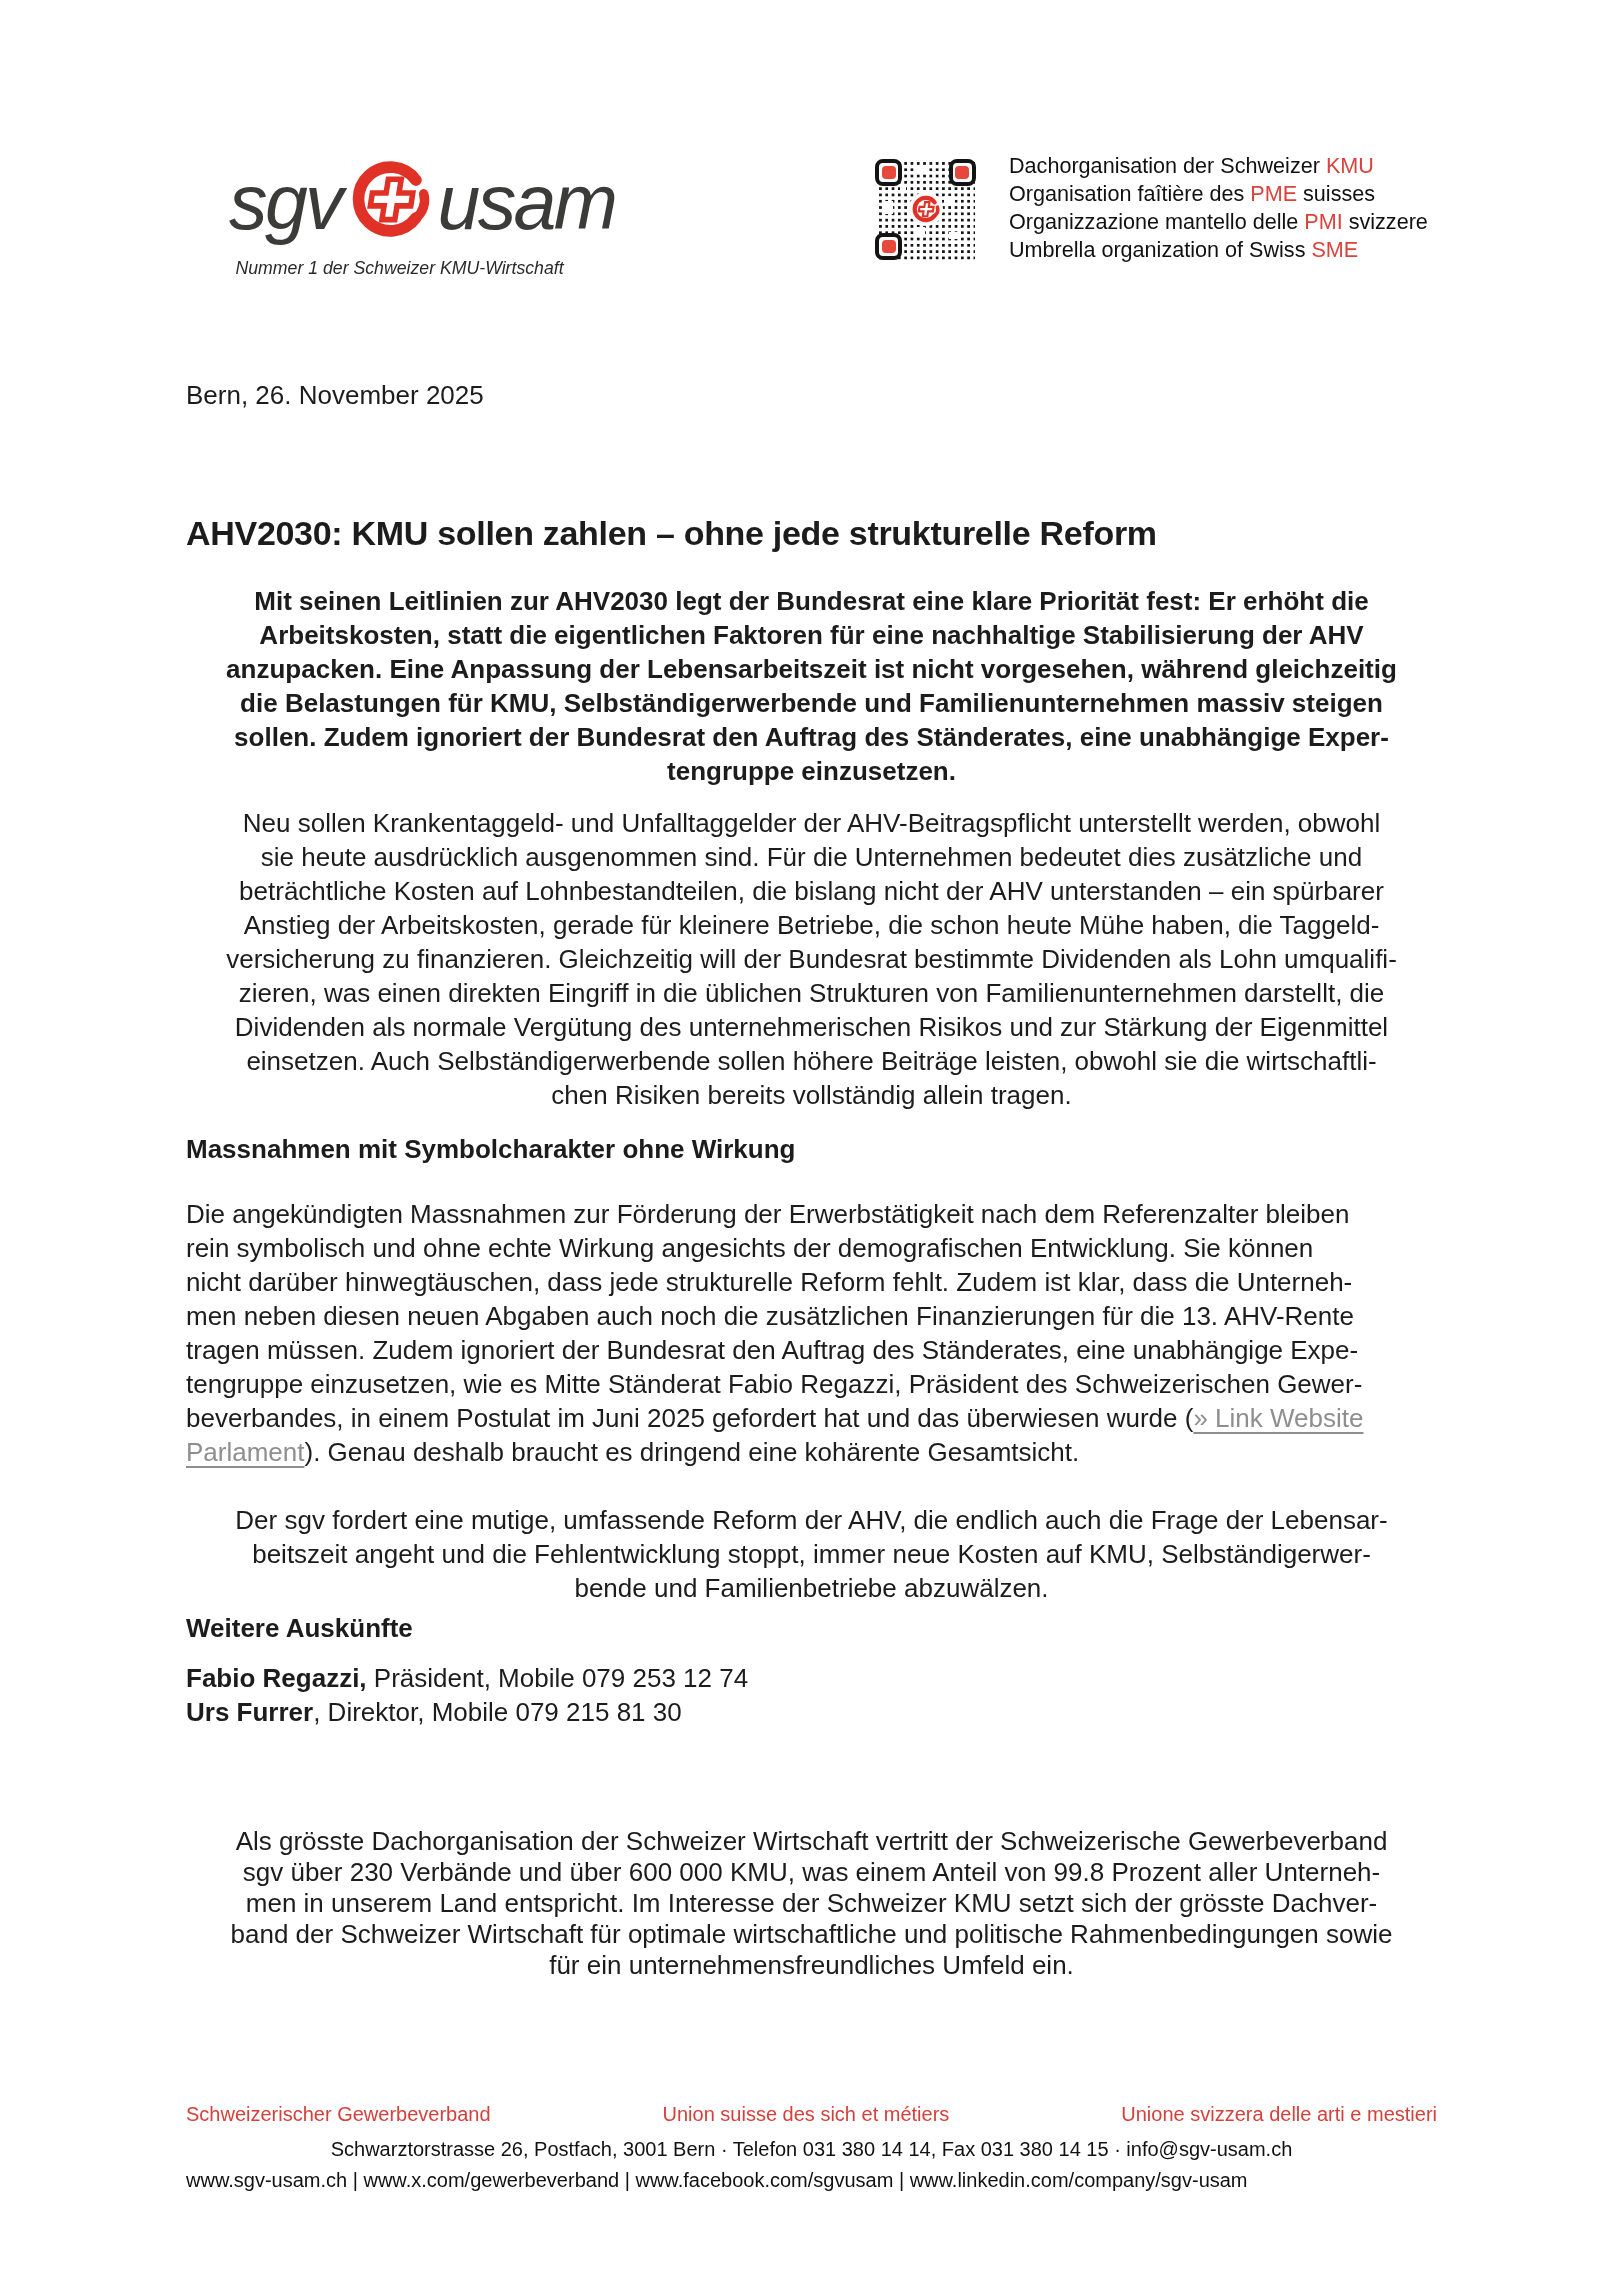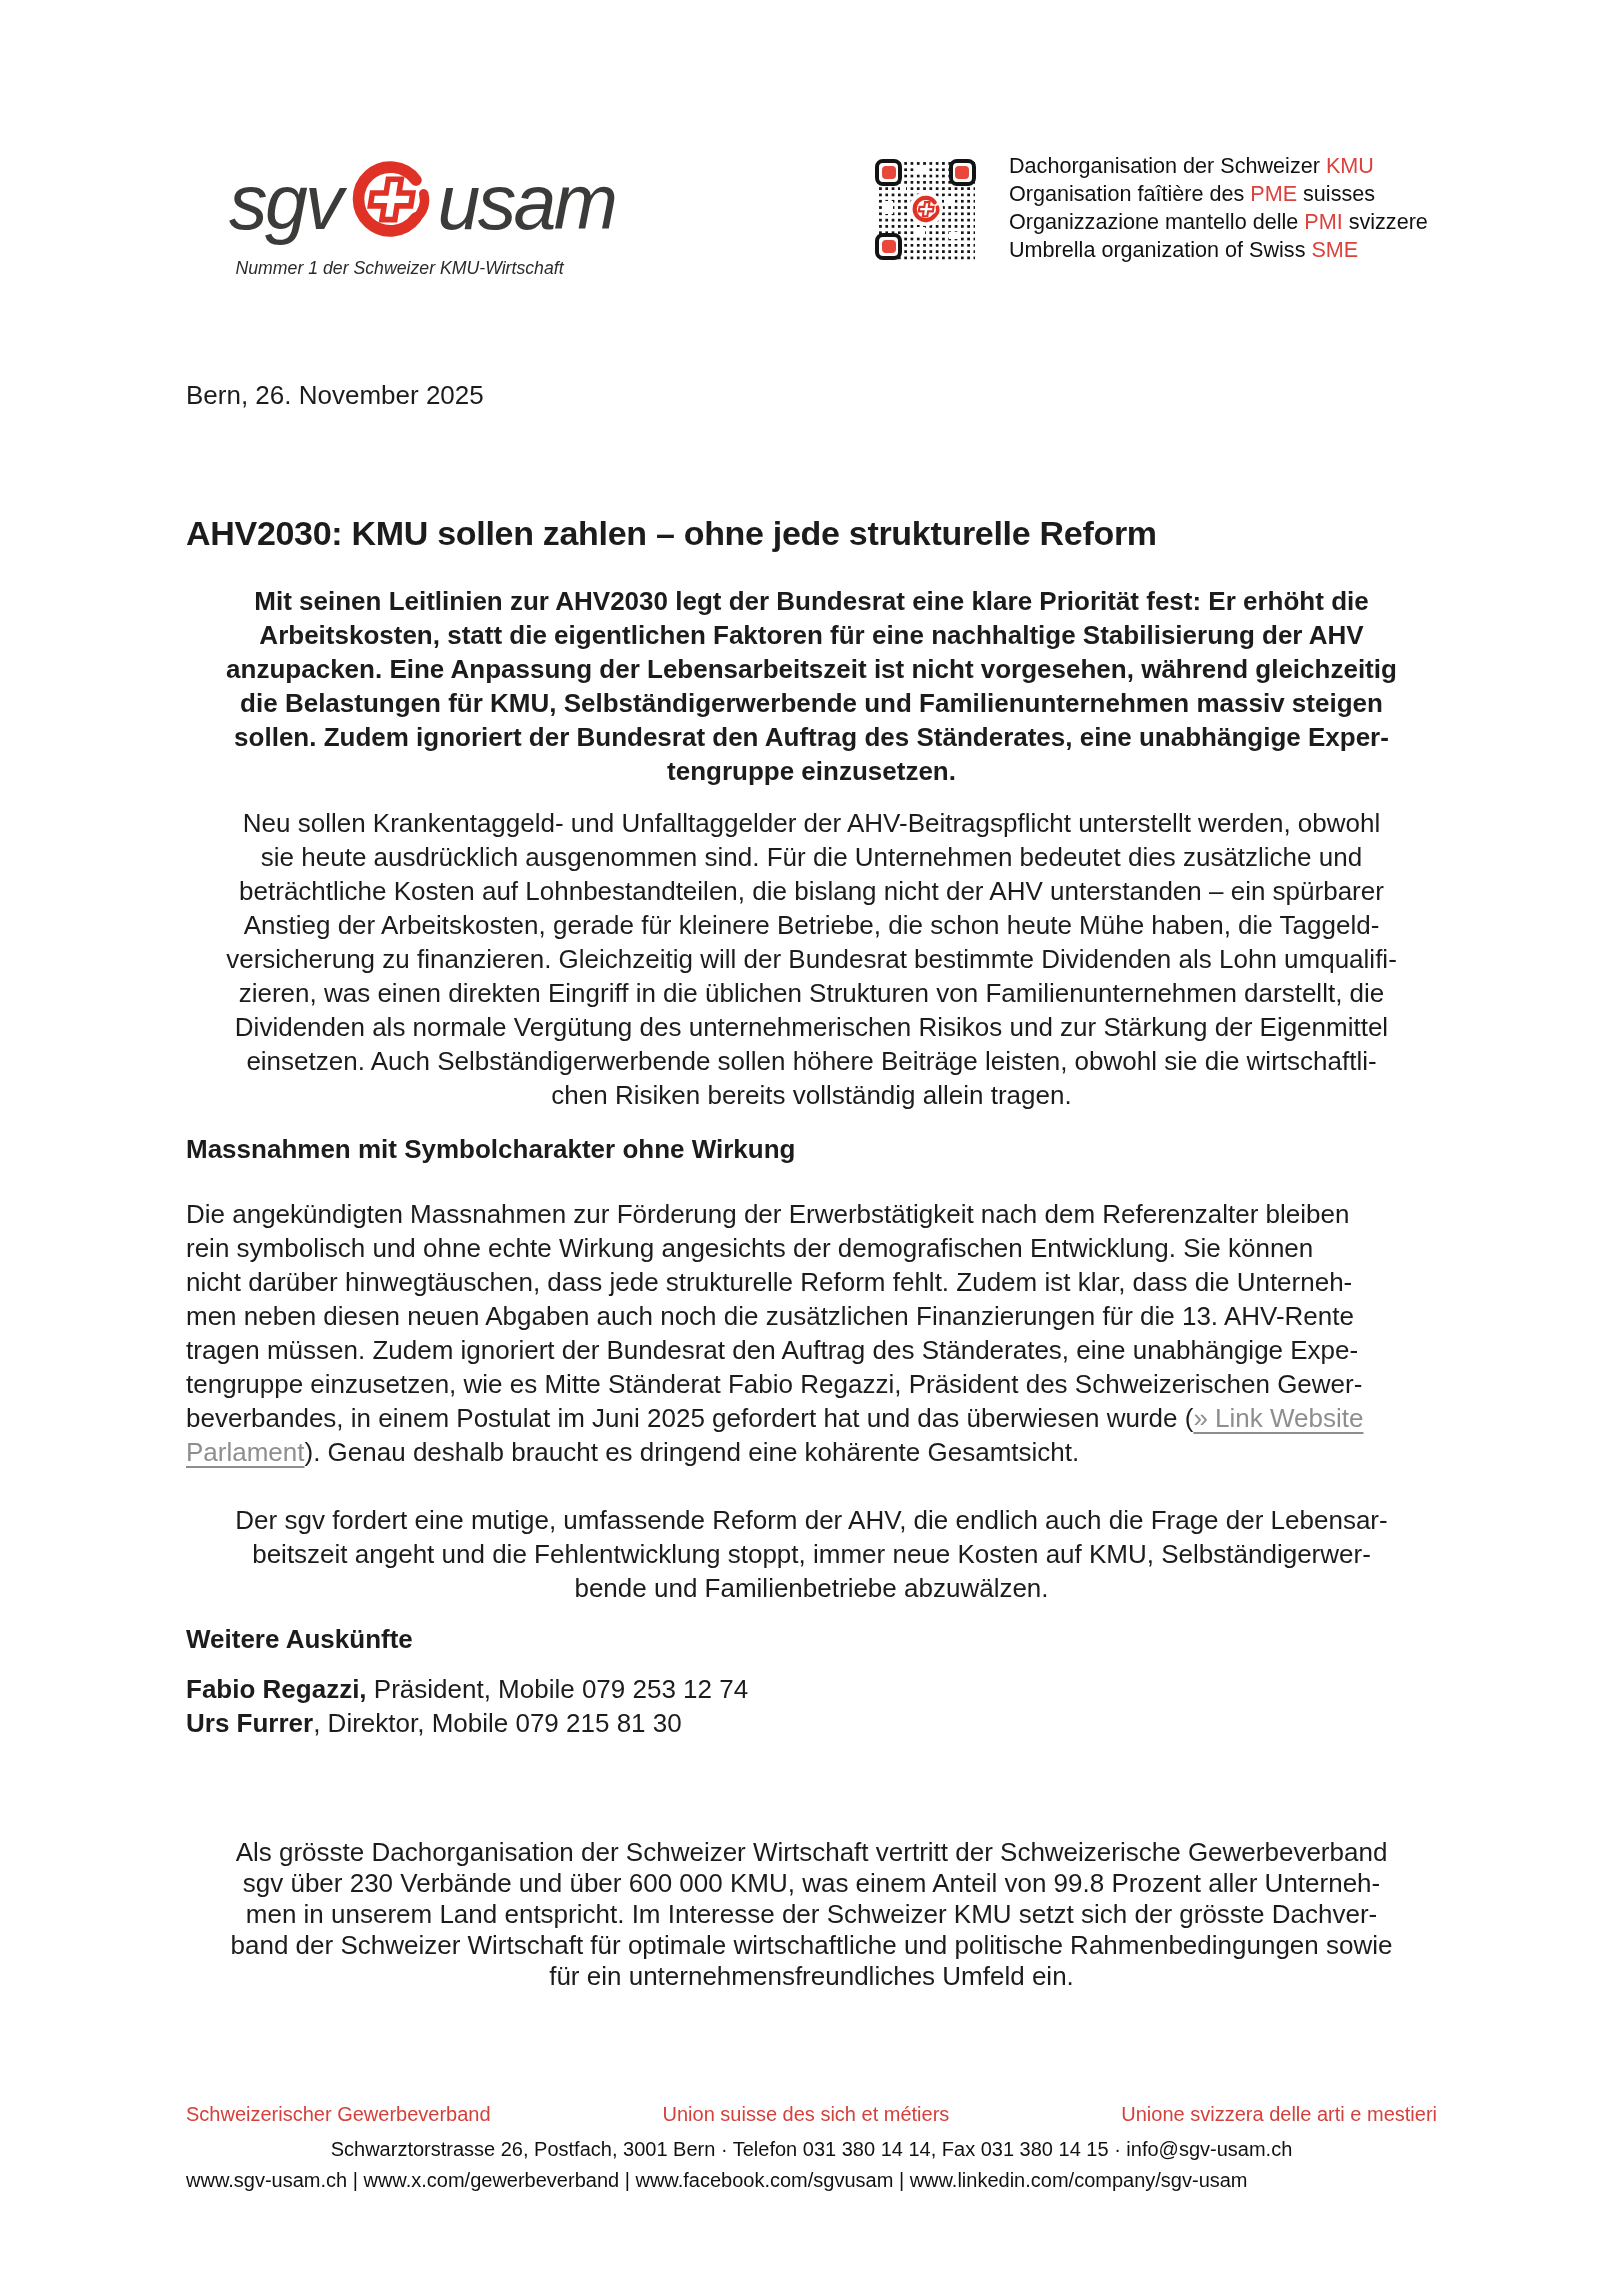--- a/index.html
+++ b/index.html
@@ -47,21 +47,21 @@
   .lines { white-space:pre;text-align:center; }
   .doc-type { font-weight:bold; }
   .headline { margin-top:102px; font-size:34px; line-height:39px; font-weight:bold; letter-spacing:-0.3px; }
   .lead { margin-top:31px; font-weight:bold; }
   .para2 { margin-top:18px; }
   .h2 { margin-top:20px; font-weight:bold; }
   .para3 { margin-top:31px; }
   .doclink { color:#8e8e8e; text-decoration:underline; text-decoration-color:#8e8e8e;
              text-decoration-thickness:2px; text-underline-offset:4.6px; cursor:pointer; white-space:pre; }
   .para4 { margin-top:34px; }
-  .h3 { margin-top:17px; font-weight:bold; }
+  .h3 { margin-top:6px; font-weight:bold; }
   .contacts { margin-top:16.4px; }
   .boiler { margin-top:97px; font-size:26px; line-height:31px; }
 
   
   .footer { position:absolute; left:186px; top:2063px; width:1251px; }
   .footer-orgs { display:flex; justify-content:space-between; color:#d6403a; font-size:20px; line-height:23.6px;margin-top:40px; }
   .footer-addr { margin-top:11.8px; text-align:center; font-size:20px; color:#111; }
   .footer-web  { margin-top:7.9px; font-size:20px; color:#111; }
 </style>
 </head>

